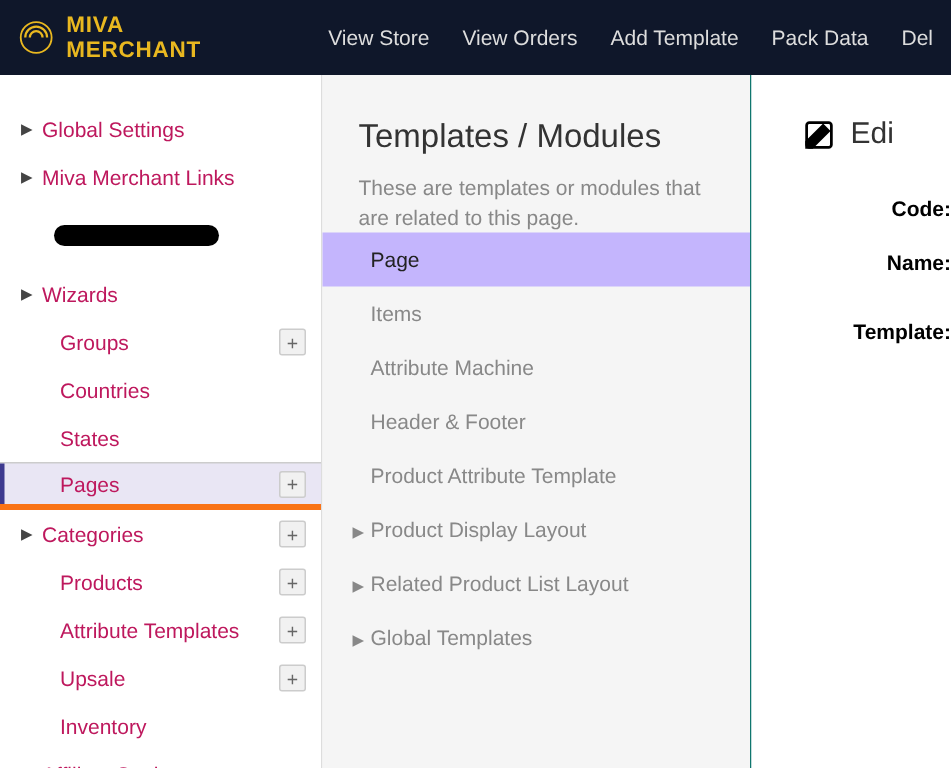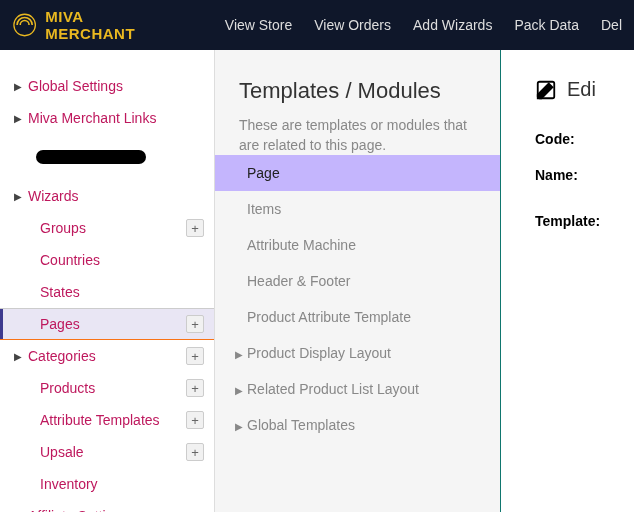--- a/index.html
+++ b/index.html
@@ -18,59 +18,59 @@
   
   
   .sidebar { width: 215px; background: #fff; border-right: 1px solid #ddd; padding-top: 20px; overflow-y: auto; }
   .side-item { display: flex; align-items: center; height: 32px; padding: 0 10px 0 14px; cursor: pointer; position: relative; }
   .side-item .caret { width: 8px; color: #444; font-size: 10px; }
   .side-item .label { flex: 1; margin-left: 6px; color: #be185d; font-size: 14px; }
   .side-item.indent .label { margin-left: 18px; }
   .side-item.indent .caret { visibility: hidden; }
   .side-item.has-caret .caret { visibility: visible; }
   .plus-btn { width: 18px; height: 18px; background: #f1f1f1; border: 1px solid #ccc; border-radius: 2px; display: flex; align-items: center; justify-content: center; font-size: 13px; color: #666; line-height: 1; }
-  .side-item.active { background: #e9e6f4; border-top: 1px solid #ccc; border-bottom: 1px solid #f97316; }
+  .side-item.active { background: #e9e6f4; border-top: 1px solid #ccc; border-bottom: 4px solid #f97316; }
   .side-item.active::before { content: ""; position: absolute; left: 0; top: 0; bottom: 0; width: 3px; background: #3e3a8f; }
   .redacted { width: 110px; height: 14px; background: #000; border-radius: 7px; margin: 8px 0 8px 36px; }
   .side-gap { height: 8px; }
   
   
   .midpanel { width: 286px; background: #f5f5f5; border-right: 1px solid #0f766e; padding: 28px 0 0 0; }
   .mid-head { padding: 0 24px; }
   .mid-title { font-size: 22px; color: #333; font-weight: normal; margin-bottom: 12px; }
   .mid-sub { font-size: 14px; color: #888; line-height: 1.4; }
   .mid-list { }
   .mid-item { padding: 10px 24px 10px 34px; color: #888; font-size: 14px; cursor: pointer; }
   .mid-item.active { background: #c4b5fd; color: #222; }
   .mid-item .mcaret { display: inline-block; width: 12px; margin-left: -14px; color: #888; font-size: 10px; }
   .mid-item.no-caret .mcaret { visibility: hidden; }
   
   
   .rightpanel { flex: 1; background: #fff; padding: 28px 0 0 34px; }
   .right-title { font-size: 20px; color: #333; display: flex; align-items: center; gap: 10px; margin-bottom: 30px; }
   .edit-icon { width: 22px; height: 22px; }
-  .right-field { font-size: 14px; margin-bottom: 20px; }
+  .right-field { font-size: 14px; margin-bottom: 20px; text-align: right; }
   .right-field b { font-weight: bold; color: #000; }
 </style>
 </head>
 <body>
 
 <div class="topbar">
   <div class="logo-wrap">
     <svg class="logo-mark" viewBox="0 0 40 40">
       <circle cx="20" cy="20" r="17" fill="none" stroke="#e9b820" stroke-width="2"></circle>
       <path d="M8 20 a12 12 0 0 1 24 0" fill="none" stroke="#e9b820" stroke-width="2.5"></path>
       <path d="M13 20 a7 7 0 0 1 14 0" fill="none" stroke="#e9b820" stroke-width="2.5"></path>
     </svg>
     <span class="logo-text">MIVA MERCHANT</span>
   </div>
   <div class="topnav">
     <a href="#">View Store</a>
     <a href="#">View Orders</a>
-    <a href="#">Add Wizards</a>
+    <a href="#">Add Template</a>
     <a href="#">Pack Data</a>
     <a href="#">Del</a>
   </div>
 </div>
 
 <div class="main">
 
   <div class="sidebar">
     <div class="side-item has-caret">
       <span class="caret">▶</span>

